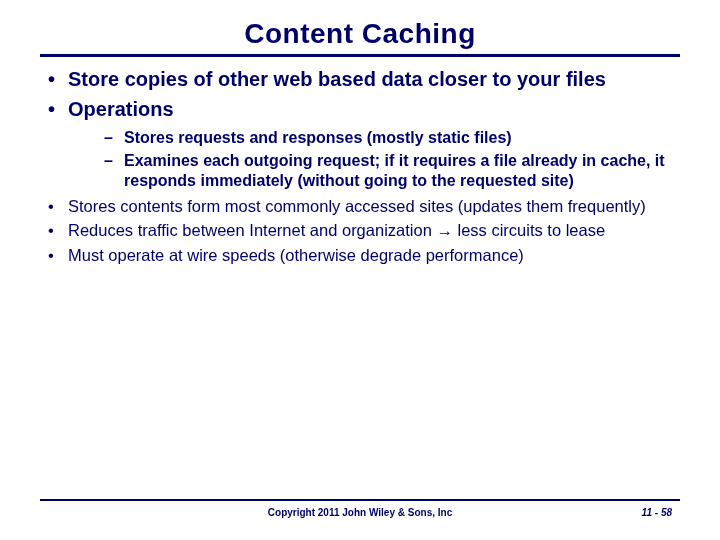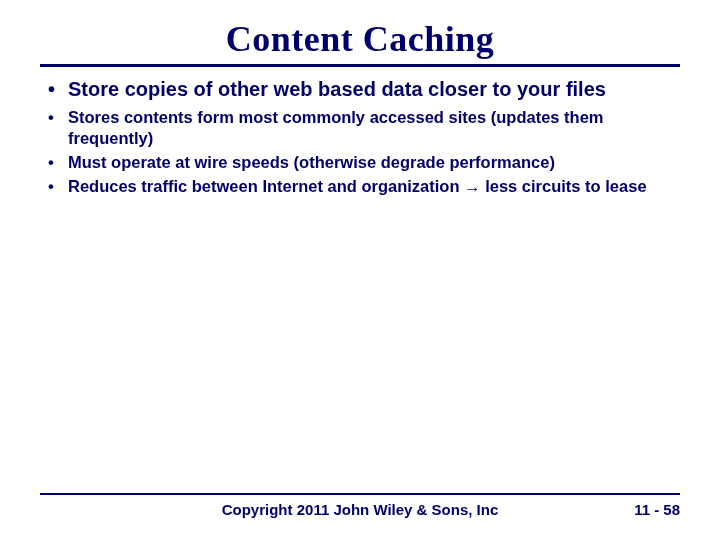--- a/index.html
+++ b/index.html
@@ -13,22 +13,22 @@
     overflow: hidden;
   }
   .slide {
     position: absolute;
     inset: 0;
     padding: 18px 40px 0 40px;
   }
   .title {
     text-align: center;
     font-weight: 900;
-    font-size: 36px;
-    font-family: Liberation Serif, serif;
+    font-size: 28px;
+    font-family: Liberation Sans, sans-serif;
     letter-spacing: 0.5px;
   }
   .title-rule {
     height: 3px;
     background: #00006a;
     margin: 4px 0 10px 0;
   }
   ul { list-style: none; }
   .lvl1 > li {
     position: relative;
@@ -60,21 +60,21 @@
     content: "–";
     position: absolute;
     left: 36px;
     top: 0;
     font-size: 16px;
   }
   .lvl1b > li {
     position: relative;
     padding-left: 28px;
     font-size: 16.5px;
-    font-weight: 700;
+    font-weight: 400;
     line-height: 1.22;
     margin-bottom: 4px;
   }
   .lvl1b > li::before {
     content: "•";
     position: absolute;
     left: 8px;
     top: 0;
     font-size: 16.5px;
   }
@@ -87,46 +87,54 @@
   .footer-rule {
     height: 2.5px;
     background: #00006a;
     margin-bottom: 6px;
   }
   .footer-row {
     display: flex;
     justify-content: center;
     align-items: center;
     position: relative;
-    font-size: 15px;
+    font-size: 10px;
     font-weight: 700;
   }
   .footer-right {
     position: absolute;
-    right: 0;
+    right: 8px;
+    font-style: italic;
   }
 </style>
 </head>
 <body>
 
 <div class="slide">
 
   <div class="title">Content Caching</div>
   <div class="title-rule"></div>
 
   <ul class="lvl1">
     <li>
       <span>Store copies of other web based data closer to your files</span>
     </li>
+    <li>
+      <span>Operations</span>
+      <ul class="lvl2">
+        <li>Stores requests and responses (mostly static files)</li>
+        <li>Examines each outgoing request; if it requires a file already in cache, it responds immediately (without going to the requested site)</li>
+      </ul>
+    </li>
   </ul>
 
   <ul class="lvl1b">
     <li>Stores contents form most commonly accessed sites (updates them frequently)</li>
+    <li>Reduces traffic between Internet and organization → less circuits to lease</li>
     <li>Must operate at wire speeds (otherwise degrade performance)</li>
-    <li>Reduces traffic between Internet and organization → less circuits to lease</li>
   </ul>
 
   <div class="footer">
     <div class="footer-rule"></div>
     <div class="footer-row">
       <span>Copyright 2011 John Wiley &amp; Sons, Inc</span>
       <span class="footer-right">11  - 58</span>
     </div>
   </div>
 

